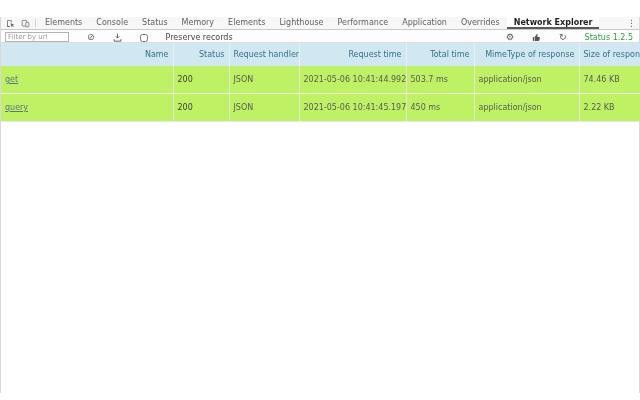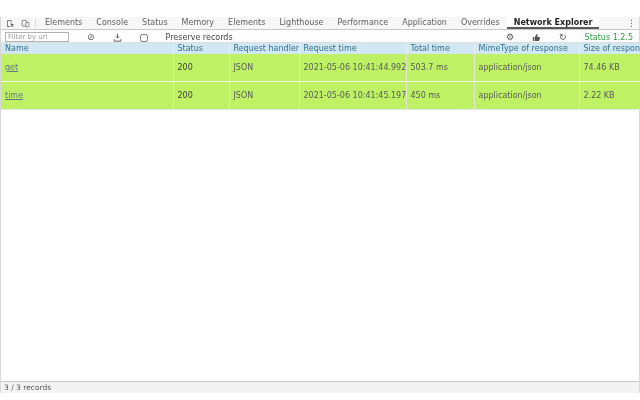--- a/index.html
+++ b/index.html
@@ -43,21 +43,21 @@
   .filter-input::placeholder { color:#9a9a9a; }
   .icon-btn { font-size:9px; line-height:1; color:#555; cursor:pointer; display:flex; align-items:center; }
   .chk { width:8px; height:8px; margin:0; cursor:pointer; }
   .preserve-label { font-size:8px; color:#474747; }
   .spacer { flex:1; }
   .version { font-size:8px; color:#2f9e44; margin-right:2px; }
   
   table { border-collapse:collapse; table-layout:fixed; width:640px; }
   thead th {
     background:#d1e8f2; color:#35718e; font-weight:normal; font-size:8px;
-    text-align:left; padding:1px 4px; height:10px;
+    text-align:right; padding:7px 4px; height:10px;
     border-left:1px solid #e4f1f8; white-space:nowrap; overflow:hidden;
   }
   thead th:first-child { border-left:none; }
   tbody td {
     background:#bef264; color:#5a5a5a; font-size:8px;
     padding:9px 4px; height:9px;
     border-left:1px solid #e7e7d8; border-bottom:1px solid #f2f2e3;
     white-space:nowrap; overflow:hidden;
   }
   tbody td:first-child { border-left:none; }
@@ -174,30 +174,27 @@
       <tr>
         <td><span class="name-link">get</span></td>
         <td class="status-cell">200</td>
         <td>JSON</td>
         <td>2021-05-06 10:41:44.992</td>
         <td>503.7 ms</td>
         <td>application/json</td>
         <td>74.46 KB</td>
       </tr>
       <tr>
-        <td><span class="name-link">time</span></td>
+        <td><span class="name-link">query</span></td>
         <td class="status-cell">200</td>
         <td>JSON</td>
         <td>2021-05-06 10:41:45.197</td>
         <td>450 ms</td>
         <td>application/json</td>
         <td>2.22 KB</td>
       </tr>
     </tbody>
   </table>
 
   <div class="content-space"></div>
 
-  <div class="statusbar">
-    <span>3 / 3 records</span>
-  </div>
 
 </div>
 
 </body></html>

